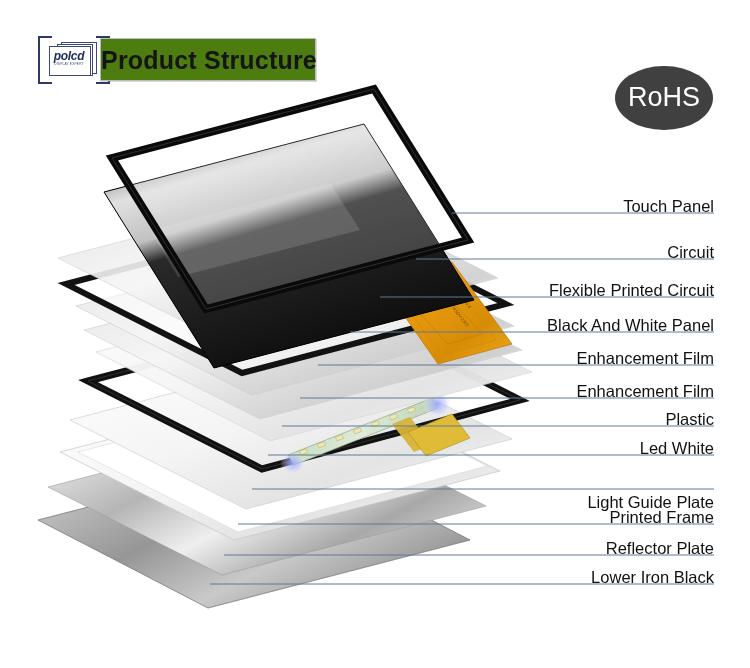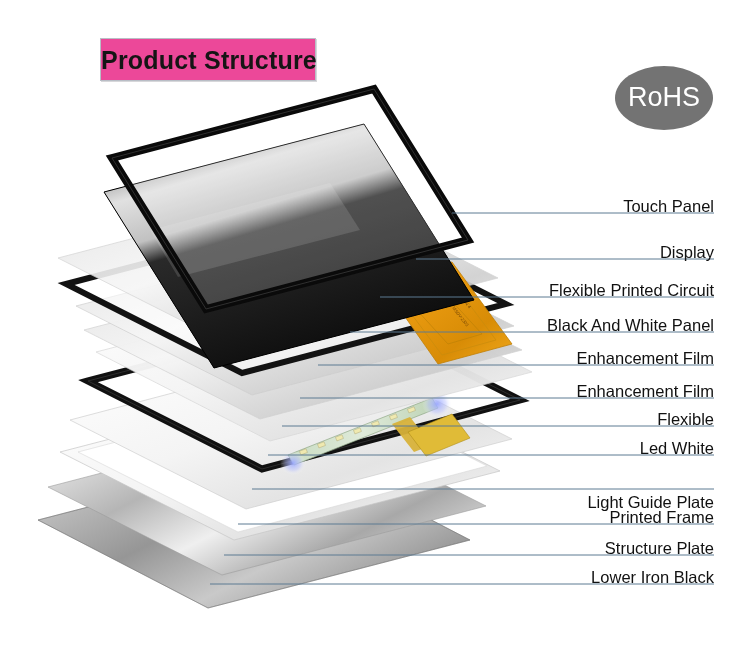--- a/index.html
+++ b/index.html
@@ -20,44 +20,55 @@
   .logo-sheet{position:absolute;background:#fdfdfd;border:1px solid #3a4a73;}
   .ls3{left:12px;top:0px;width:34px;height:30px;}
   .ls2{left:8px;top:2px;width:34px;height:30px;}
   .ls1{left:0px;top:4px;width:40px;height:28px;background:#ffffff;}
   .logo-text{position:absolute;left:2px;top:7px;width:36px;text-align:center;
     font-style:italic;font-weight:bold;font-size:12px;color:#1d2c59;letter-spacing:-0.3px;}
   .logo-sub{position:absolute;left:2px;top:20px;width:36px;text-align:center;
     font-size:3.2px;color:#3a4a73;letter-spacing:0.2px;transform:scale(1,0.9);}
 
   .title-box{position:absolute;left:100px;top:38px;width:216px;height:43px;
-    border:1px solid #b9bec6;box-sizing:border-box;background:#ec4899;
+    border:1px solid #b9bec6;box-sizing:border-box;background:#4d7c0f;
     box-shadow:1px 1px 0 rgba(140,140,150,.35);}
   .title-box .t{position:absolute;left:0;top:7px;width:216px;text-align:center;
     font-size:25px;font-weight:bold;color:#151515;letter-spacing:0.2px;}
 
   .rohs{position:absolute;left:615px;top:66px;width:98px;height:64px;
-    background:#737373;border-radius:50%;}
+    background:#404040;border-radius:50%;}
   .rohs .rt{position:absolute;left:0;top:16px;width:98px;text-align:center;
     font-size:27px;color:#ffffff;letter-spacing:0px;}
 
   
   .stack{position:absolute;left:0;top:0;width:750px;height:668px;}
 
   
   .lbl{position:absolute;right:36px;text-align:right;
        font-size:16.5px;color:#111;white-space:nowrap;line-height:20px;}
 </style>
 </head>
 <body>
 
 <div id="stage">
 
   <div class="hdr">
 
+    <div class="logo-wrap">
+      <div class="brk l"></div>
+      <div class="brk r"></div>
+      <div class="logo-card">
+        <div class="logo-sheet ls3"></div>
+        <div class="logo-sheet ls2"></div>
+        <div class="logo-sheet ls1"></div>
+        <div class="logo-text">polcd</div>
+        <div class="logo-sub">DISPLAY EXPERT</div>
+      </div>
+    </div>
 
     <div class="title-box">
       <div class="t">Product Structure</div>
     </div>
 
     <div class="rohs">
       <div class="rt">RoHS</div>
     </div>
   </div>
 
@@ -213,26 +224,26 @@
       <line x1="268" y1="455" x2="714" y2="455"></line>
       <line x1="252" y1="489" x2="714" y2="489"></line>
       <line x1="238" y1="524" x2="714" y2="524"></line>
       <line x1="224" y1="555" x2="714" y2="555"></line>
       <line x1="210" y1="584" x2="714" y2="584"></line>
     </g>
   </svg>
 
   <div>
     <div class="lbl" style="top:196px">Touch Panel</div>
-    <div class="lbl" style="top:242px">Display</div>
+    <div class="lbl" style="top:242px">Circuit</div>
     <div class="lbl" style="top:280px">Flexible Printed Circuit</div>
     <div class="lbl" style="top:315px">Black And White Panel</div>
     <div class="lbl" style="top:348px">Enhancement Film</div>
     <div class="lbl" style="top:381px">Enhancement Film</div>
-    <div class="lbl" style="top:409px">Flexible</div>
+    <div class="lbl" style="top:409px">Plastic</div>
     <div class="lbl" style="top:438px">Led White</div>
     <div class="lbl" style="top:492px">Light Guide Plate</div>
     <div class="lbl" style="top:507px">Printed Frame</div>
-    <div class="lbl" style="top:538px">Structure Plate</div>
+    <div class="lbl" style="top:538px">Reflector Plate</div>
     <div class="lbl" style="top:567px">Lower Iron Black</div>
   </div>
 
 </div>
 
 </body></html>

